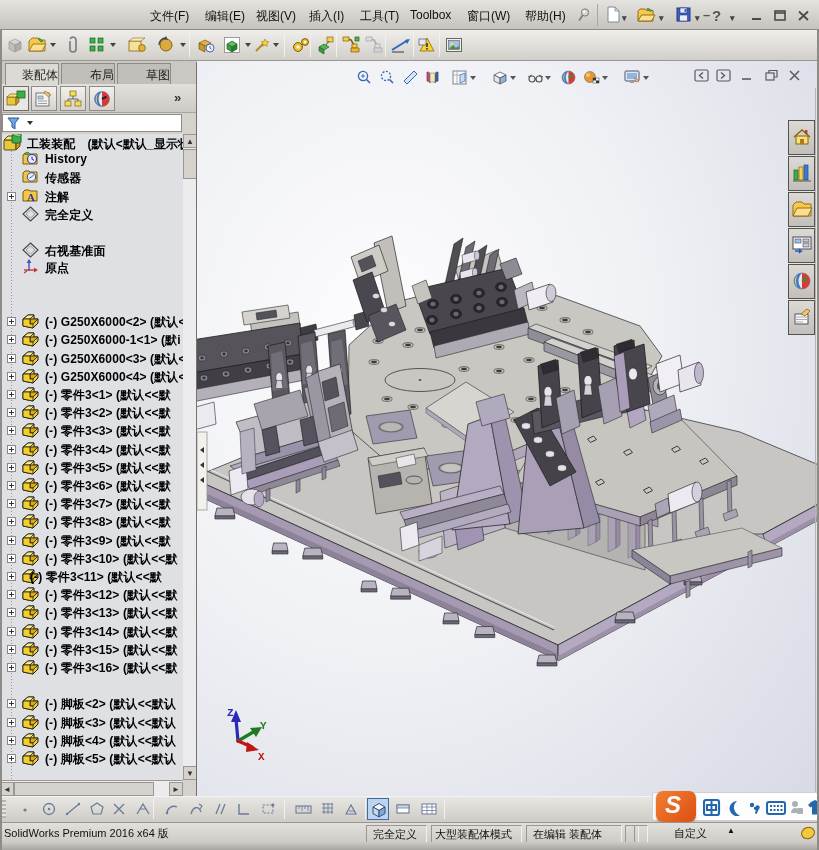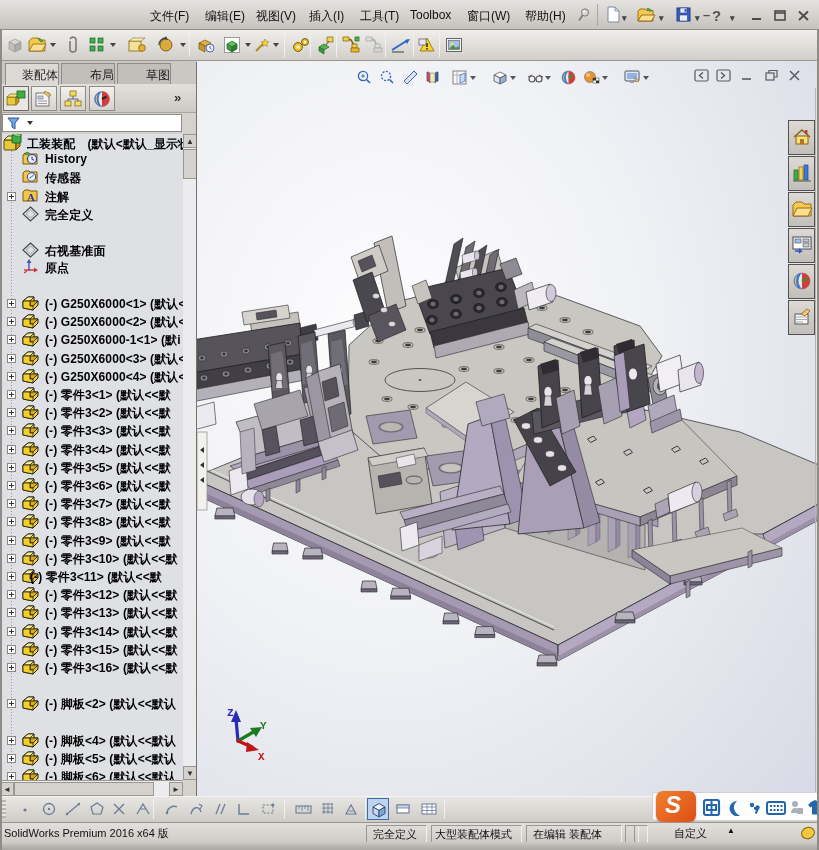--- a/index.html
+++ b/index.html
@@ -645,30 +645,20 @@
 <div class="trow" style="top:125px">
       <span class="ticon" style="left:22px"><svg width="17" height="15" viewBox="0 0 17 15">
           <line x1="7" y1="1" x2="7" y2="12" stroke="#3a56c4" stroke-width="1.4"></line>
           <line x1="2" y1="11" x2="14" y2="11" stroke="#c03a3a" stroke-width="1.4"></line>
           <path d="M7 0l-2.4 4h4.8z" fill="#3a56c4"></path>
           <path d="M16 11l-4-2.4v4.8z" fill="#c03a3a"></path>
           <path d="M2 14l3-2" stroke="#c03a3a" stroke-width="1.2"></path>
         </svg></span>
       <span class="ttext" style="left:45px">原点</span>
     </div>
-<div class="trow" style="top:161px">
-      <span class="plus" style="left:7px"></span>
-      <span class="ticon" style="left:22px"><svg width="18" height="16" viewBox="0 0 18 16">
-          <polygon points="1,6 6,2 12,2 12,6 16,6 16,10 11,15 1,13" fill="#f2cf2a" stroke="#1a1a1a" stroke-width="1"></polygon>
-          <polygon points="1,6 6,2 12,2 8,6" fill="#fbe98e" stroke="#1a1a1a" stroke-width="0.8"></polygon>
-          <polygon points="8,6 12,6 16,6 11,11 8,11" fill="#d9a91a" stroke="#1a1a1a" stroke-width="0.8"></polygon>
-          <polygon points="1,6 8,6 8,11 11,11 11,15 1,13" fill="#f2cf2a" stroke="#1a1a1a" stroke-width="0.8"></polygon>
-        </svg></span>
-      <span class="ttext" style="left:45px">(-) G250X6000&lt;1&gt; (默认&lt;</span>
-    </div>
 <div class="trow" style="top:179px">
       <span class="plus" style="left:7px"></span>
       <span class="ticon" style="left:22px"><svg width="18" height="16" viewBox="0 0 18 16">
           <polygon points="1,6 6,2 12,2 12,6 16,6 16,10 11,15 1,13" fill="#f2cf2a" stroke="#1a1a1a" stroke-width="1"></polygon>
           <polygon points="1,6 6,2 12,2 8,6" fill="#fbe98e" stroke="#1a1a1a" stroke-width="0.8"></polygon>
           <polygon points="8,6 12,6 16,6 11,11 8,11" fill="#d9a91a" stroke="#1a1a1a" stroke-width="0.8"></polygon>
           <polygon points="1,6 8,6 8,11 11,11 11,15 1,13" fill="#f2cf2a" stroke="#1a1a1a" stroke-width="0.8"></polygon>
         </svg></span>
       <span class="ttext" style="left:45px">(-) G250X6000&lt;2&gt; (默认&lt;</span>
     </div>
@@ -865,49 +855,49 @@
 <div class="trow" style="top:561px">
       <span class="plus" style="left:7px"></span>
       <span class="ticon" style="left:22px"><svg width="18" height="16" viewBox="0 0 18 16">
           <polygon points="1,6 6,2 12,2 12,6 16,6 16,10 11,15 1,13" fill="#f2cf2a" stroke="#1a1a1a" stroke-width="1"></polygon>
           <polygon points="1,6 6,2 12,2 8,6" fill="#fbe98e" stroke="#1a1a1a" stroke-width="0.8"></polygon>
           <polygon points="8,6 12,6 16,6 11,11 8,11" fill="#d9a91a" stroke="#1a1a1a" stroke-width="0.8"></polygon>
           <polygon points="1,6 8,6 8,11 11,11 11,15 1,13" fill="#f2cf2a" stroke="#1a1a1a" stroke-width="0.8"></polygon>
         </svg></span>
       <span class="ttext" style="left:45px">(-) 脚板&lt;2&gt; (默认&lt;&lt;默认</span>
     </div>
+<div class="trow" style="top:580px">
+      <span class="plus" style="left:7px"></span>
+      <span class="ticon" style="left:22px"><svg width="18" height="16" viewBox="0 0 18 16">
+          <polygon points="1,6 6,2 12,2 12,6 16,6 16,10 11,15 1,13" fill="#f2cf2a" stroke="#1a1a1a" stroke-width="1"></polygon>
+          <polygon points="1,6 6,2 12,2 8,6" fill="#fbe98e" stroke="#1a1a1a" stroke-width="0.8"></polygon>
+          <polygon points="8,6 12,6 16,6 11,11 8,11" fill="#d9a91a" stroke="#1a1a1a" stroke-width="0.8"></polygon>
+          <polygon points="1,6 8,6 8,11 11,11 11,15 1,13" fill="#f2cf2a" stroke="#1a1a1a" stroke-width="0.8"></polygon>
+        </svg></span>
+      <span class="ttext" style="left:45px">(-) 脚板&lt;3&gt; (默认&lt;&lt;默认</span>
+    </div>
 <div class="trow" style="top:598px">
       <span class="plus" style="left:7px"></span>
       <span class="ticon" style="left:22px"><svg width="18" height="16" viewBox="0 0 18 16">
           <polygon points="1,6 6,2 12,2 12,6 16,6 16,10 11,15 1,13" fill="#f2cf2a" stroke="#1a1a1a" stroke-width="1"></polygon>
           <polygon points="1,6 6,2 12,2 8,6" fill="#fbe98e" stroke="#1a1a1a" stroke-width="0.8"></polygon>
           <polygon points="8,6 12,6 16,6 11,11 8,11" fill="#d9a91a" stroke="#1a1a1a" stroke-width="0.8"></polygon>
           <polygon points="1,6 8,6 8,11 11,11 11,15 1,13" fill="#f2cf2a" stroke="#1a1a1a" stroke-width="0.8"></polygon>
         </svg></span>
       <span class="ttext" style="left:45px">(-) 脚板&lt;4&gt; (默认&lt;&lt;默认</span>
     </div>
 <div class="trow" style="top:616px">
       <span class="plus" style="left:7px"></span>
       <span class="ticon" style="left:22px"><svg width="18" height="16" viewBox="0 0 18 16">
           <polygon points="1,6 6,2 12,2 12,6 16,6 16,10 11,15 1,13" fill="#f2cf2a" stroke="#1a1a1a" stroke-width="1"></polygon>
           <polygon points="1,6 6,2 12,2 8,6" fill="#fbe98e" stroke="#1a1a1a" stroke-width="0.8"></polygon>
           <polygon points="8,6 12,6 16,6 11,11 8,11" fill="#d9a91a" stroke="#1a1a1a" stroke-width="0.8"></polygon>
           <polygon points="1,6 8,6 8,11 11,11 11,15 1,13" fill="#f2cf2a" stroke="#1a1a1a" stroke-width="0.8"></polygon>
         </svg></span>
       <span class="ttext" style="left:45px">(-) 脚板&lt;5&gt; (默认&lt;&lt;默认</span>
-    </div>
-<div class="trow" style="top:634px">
-      <span class="plus" style="left:7px"></span>
-      <span class="ticon" style="left:22px"><svg width="18" height="16" viewBox="0 0 18 16">
-          <polygon points="1,6 6,2 12,2 12,6 16,6 16,10 11,15 1,13" fill="#f2cf2a" stroke="#1a1a1a" stroke-width="1"></polygon>
-          <polygon points="1,6 6,2 12,2 8,6" fill="#fbe98e" stroke="#1a1a1a" stroke-width="0.8"></polygon>
-          <polygon points="8,6 12,6 16,6 11,11 8,11" fill="#d9a91a" stroke="#1a1a1a" stroke-width="0.8"></polygon>
-          <polygon points="1,6 8,6 8,11 11,11 11,15 1,13" fill="#f2cf2a" stroke="#1a1a1a" stroke-width="0.8"></polygon>
-        </svg></span>
-      <span class="ttext" style="left:45px">(-) 脚板&lt;6&gt; (默认&lt;&lt;默认</span>
     </div>
   </div>
 
 <div class="vscroll">
   <div class="sbtn" style="top:0">▲</div>
   <div style="position:absolute;left:0;top:15px;width:14px;height:30px;background:#d5d2cd;border:1px solid #9a9792"></div>
   <div class="sbtn" style="top:632px">▼</div>
 </div>
 <div class="hscroll">
   <div class="sbtn" style="top:1px;left:0">◄</div>

